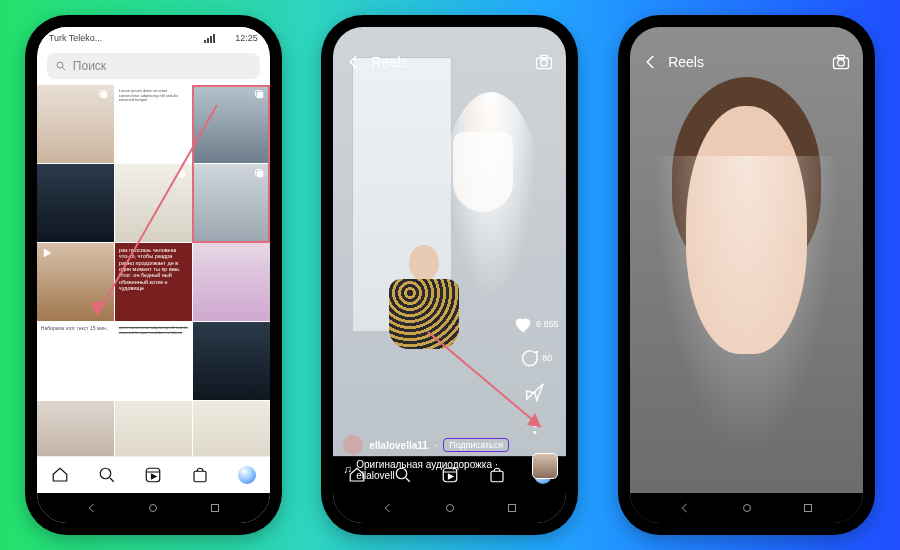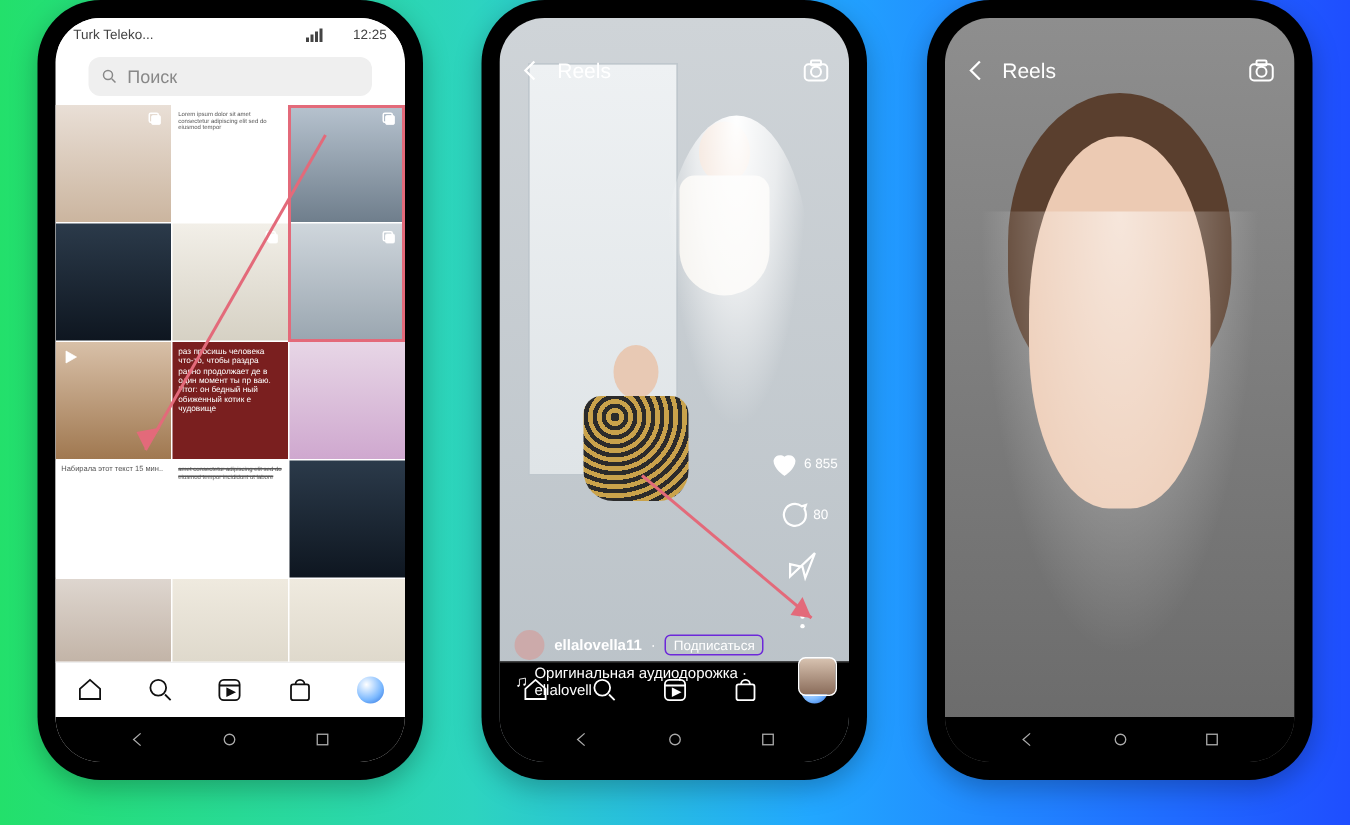--- a/index.html
+++ b/index.html
@@ -1,30 +1,30 @@
 <!DOCTYPE html>
 <html><head>
 <meta charset="utf-8">
 <style>
   html,body{margin:0;padding:0;width:900px;height:550px;overflow:hidden;font-family:-apple-system,Helvetica,Arial,sans-serif}
-  .bg{width:900px;height:550px;background:linear-gradient(90deg,#23e06b 0%,#2dd4bf 35%,#22a7ff 60%,#1f4eff 100%);display:flex;justify-content:space-around;align-items:flex-start;padding:0 5px;box-sizing:border-box}
+  .bg{width:900px;height:550px;background:linear-gradient(90deg,#23e06b 0%,#2dd4bf 35%,#22a7ff 60%,#1f4eff 100%);display:flex;justify-content:space-around;align-items:center;padding:0 5px;box-sizing:border-box}
   .phone{width:257px;height:520px;background:#000;border-radius:42px;padding:12px;box-sizing:border-box;position:relative;box-shadow:0 6px 18px rgba(0,0,0,.25)}
   .screen{width:100%;height:100%;background:#fff;border-radius:30px;overflow:hidden;position:relative;display:flex;flex-direction:column}
   .status{height:18px;display:flex;align-items:center;justify-content:space-between;padding:2px 12px 0;font-size:9px;color:#fff;background:#000}
   .status.light{color:#444;background:#fff}
   .status .r{display:flex;gap:20px;align-items:center}
   .sig{display:inline-flex;gap:1px;align-items:end}
   .sig i{width:2px;background:currentColor;display:inline-block}
   .sig i:nth-child(1){height:3px}.sig i:nth-child(2){height:5px}.sig i:nth-child(3){height:7px}.sig i:nth-child(4){height:9px}
   .batt{width:14px;height:7px;border:1px solid currentColor;border-radius:1px;position:relative}
   .batt:after{content:"";position:absolute;right:-3px;top:1px;width:2px;height:3px;background:currentColor}
   .nav-android{height:30px;background:#000;display:flex;justify-content:space-evenly;align-items:center}
   .nav-android svg{width:14px;height:14px;fill:none;stroke:#aaa;stroke-width:1.5}
   
-  .searchbar{display:flex;align-items:center;background:#efefef;border-radius:8px;margin:6px 22px;height:26px;padding:0 8px;gap:6px;color:#888;font-size:12px}
+  .searchbar{display:flex;align-items:center;background:#efefef;border-radius:8px;margin:6px 10px;height:26px;padding:0 8px;gap:6px;color:#888;font-size:12px}
   .grid{flex:1;position:relative;display:grid;grid-template-columns:repeat(3,1fr);grid-auto-rows:78px;gap:1px;background:#fff;overflow:hidden}
   .tile{background:#bbb;position:relative;overflow:hidden}
   .tile.txt{background:#fff;font-size:5px;line-height:1.15;color:#555;padding:4px}
   .badge{position:absolute;top:4px;right:4px;width:12px;height:12px;display:flex;align-items:center;justify-content:center}
   .badge svg{width:12px;height:12px;fill:#fff;stroke:#fff}
   .hl{position:absolute;border:2px solid #e36a7a;box-sizing:border-box}
   .tabbar{height:36px;border-top:1px solid #eee;background:#fff;display:flex;justify-content:space-around;align-items:center}
   .tabbar svg{width:18px;height:18px;fill:none;stroke:#111;stroke-width:1.6}
   .avatar-dot{width:18px;height:18px;border-radius:50%;background:radial-gradient(circle at 35% 30%,#fff,#7ab8ff 60%,#2a6bd8)}
   

